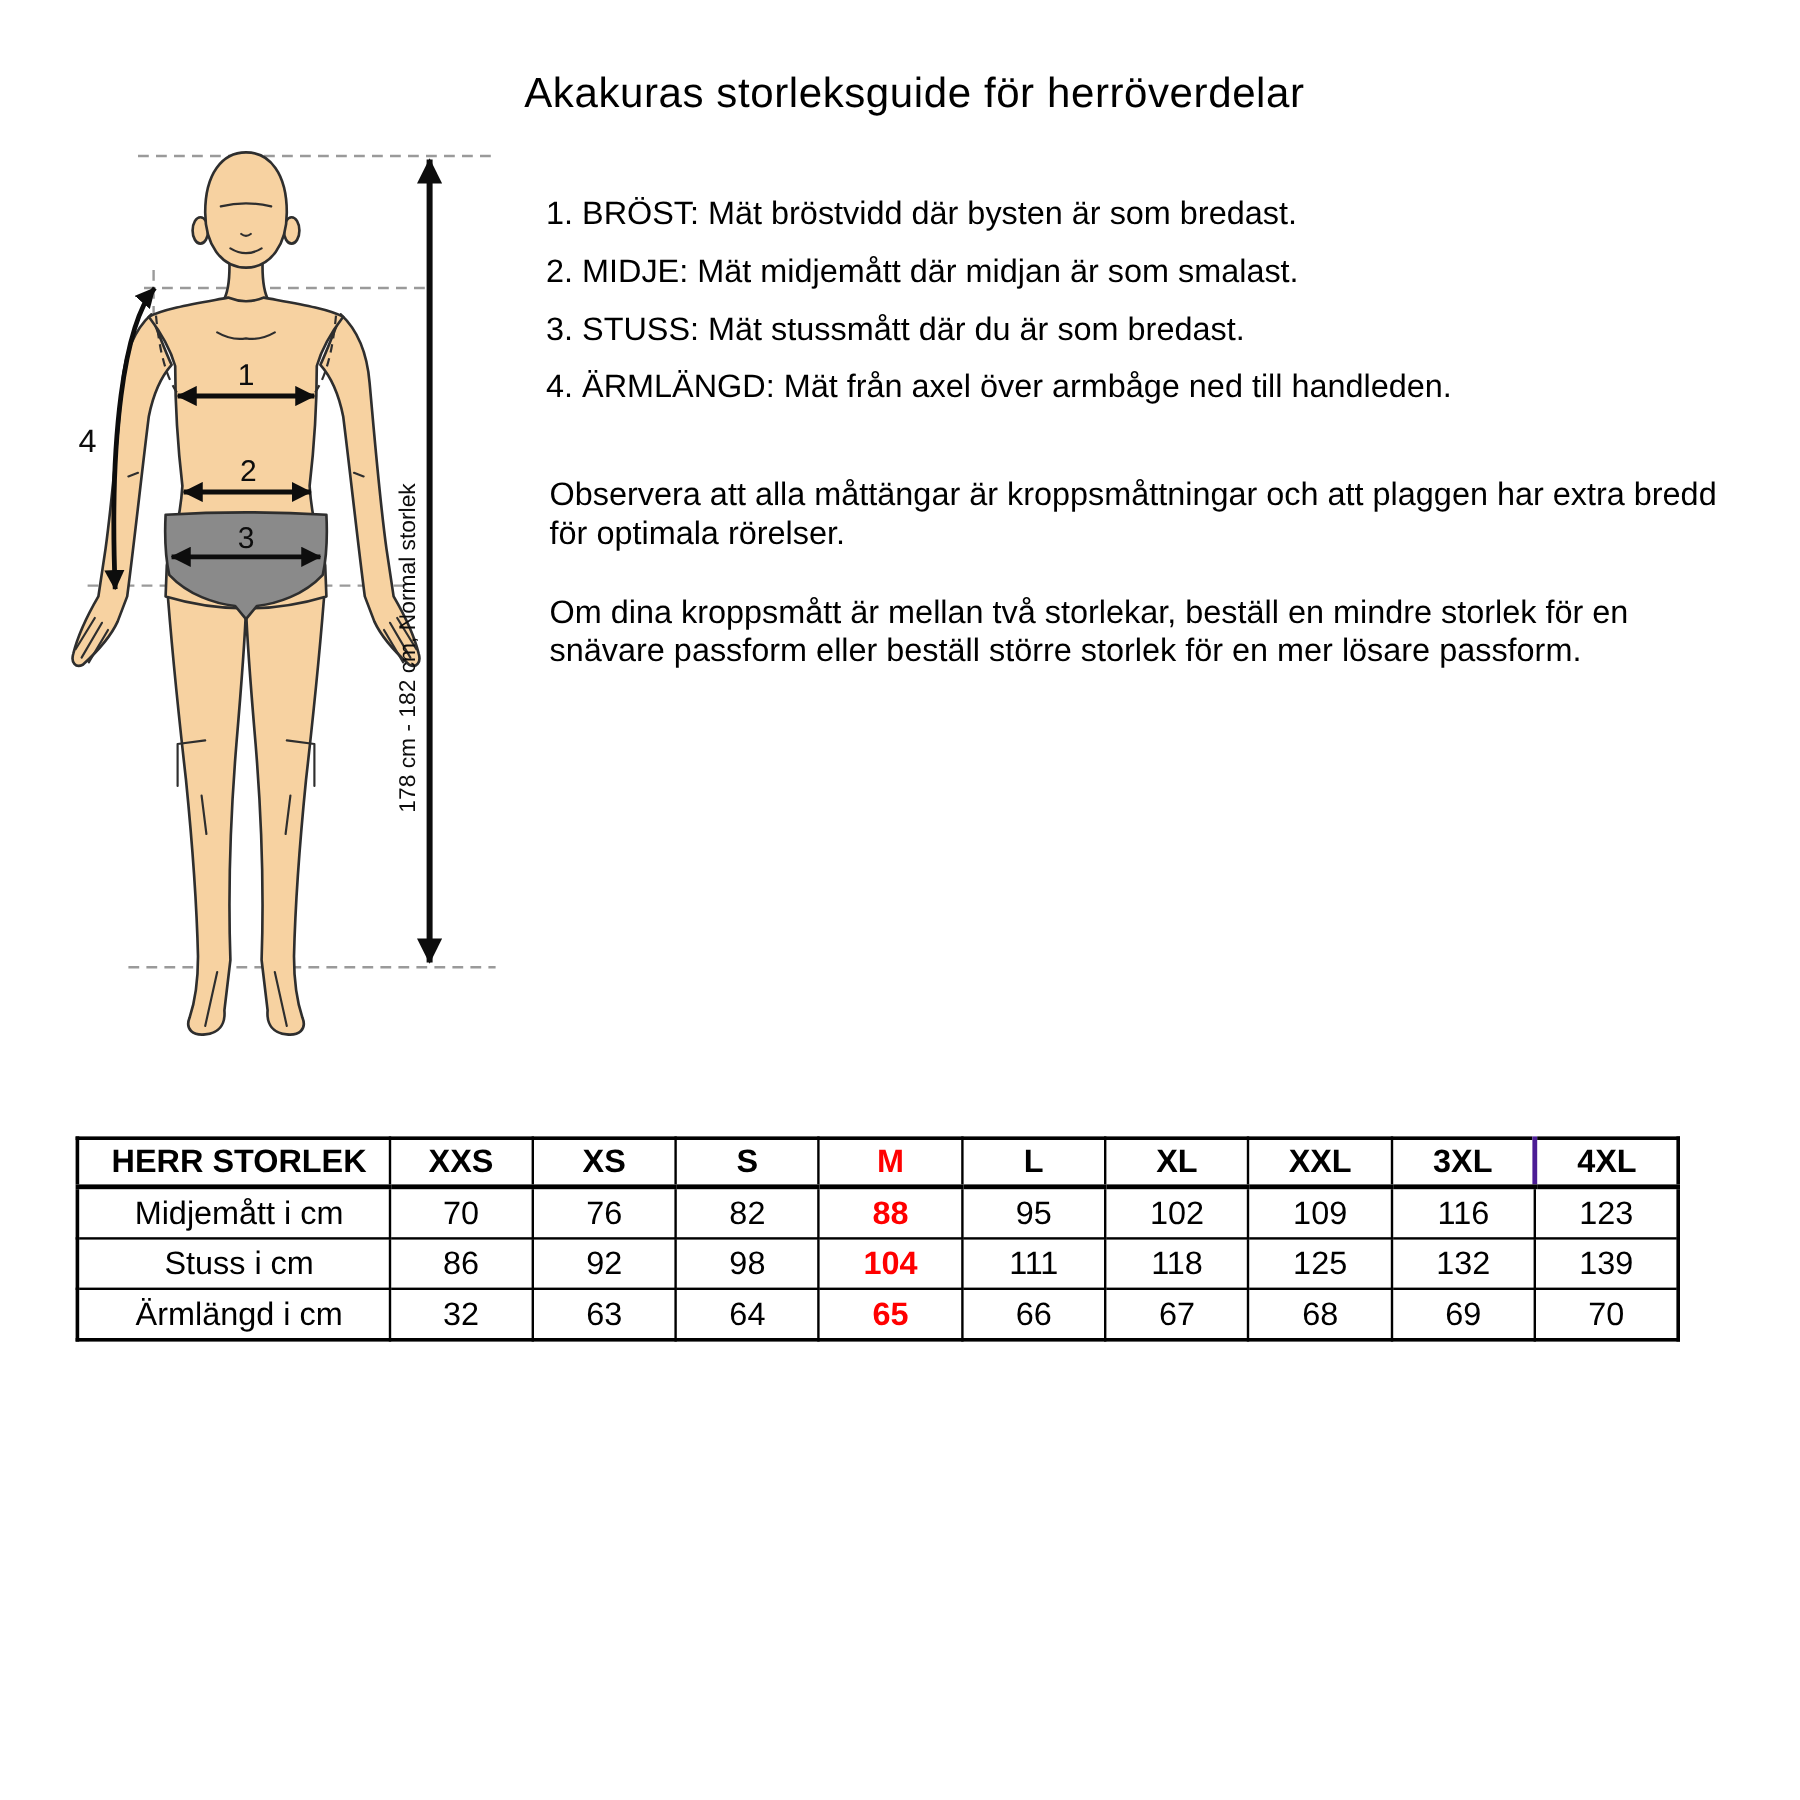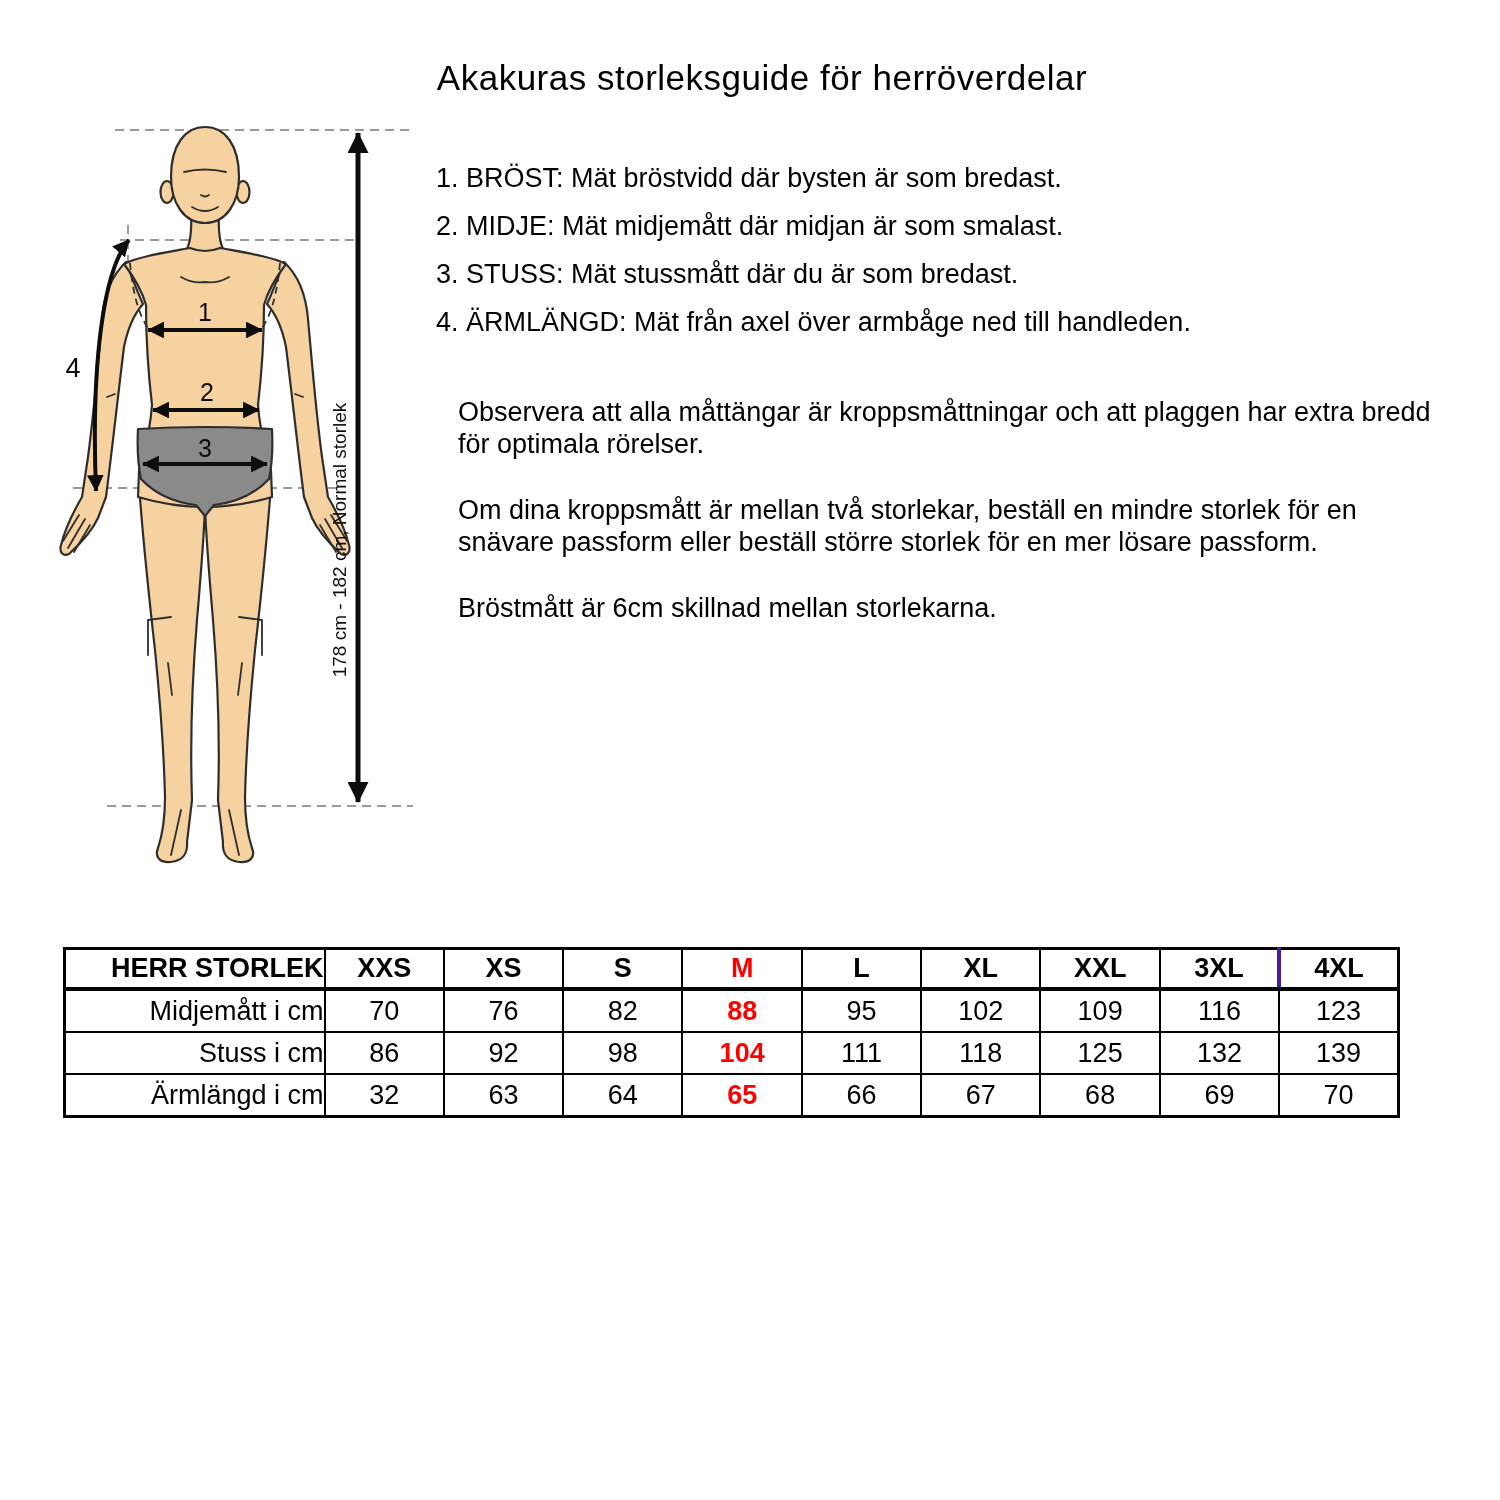--- a/index.html
+++ b/index.html
@@ -10,36 +10,36 @@
   body{
     width:1500px;height:1500px;position:relative;background:#ffffff;
     font-family:"Liberation Sans",sans-serif;color:var(--text);
     overflow:hidden;
   }
   .title{
     position:absolute;top:46px;left:0;width:100%;text-align:center;
     font-size:35px;font-weight:400;margin:12px;letter-spacing:0.5px;
   }
   .figure{position:absolute;left:35px;top:105px;width:390px;height:770px;}
-  .instructions{position:absolute;left:436px;top:163px;width:900px;font-size:27px;}
+  .instructions{position:absolute;left:455px;top:163px;width:900px;font-size:27px;}
   .instr{margin-bottom:18px;line-height:30px;}
   .notes{position:absolute;left:458px;top:396px;width:1000px;font-size:27px;line-height:32px;}
   .notes p{margin:0 0 34px 0;}
 
   table.size{
     position:absolute;left:63px;top:947px;width:1337px;
     border-collapse:collapse;border:3px solid #000;table-layout:fixed;
     font-size:27px;
   }
   table.size th,table.size td{
     border:2px solid #000;height:40px;padding:0;text-align:center;
     font-weight:400;overflow:hidden;white-space:nowrap;
   }
   table.size thead th{font-weight:700;border-bottom:4px solid #000;height:37px;}
-  table.size .lbl{text-align:right;padding-left:9px;}
+  table.size .lbl{text-align:center;padding-left:9px;}
   table.size .hl{color:var(--accent_red);font-weight:700;}
   table.size th.thick{border-left:4px solid #4c1d95;}
 
   
   .skin{fill:var(--skin);stroke:var(--outline);stroke-width:2.2;stroke-linejoin:round;}
   .briefs{fill:var(--briefs);stroke:var(--outline);stroke-width:2.2;stroke-linejoin:round;}
   .thin{fill:none;stroke:var(--outline);stroke-width:1.8;stroke-linecap:round;}
   .dash{stroke:var(--guide_dash);stroke-width:2;stroke-dasharray:9 6;fill:none;}
   .darkdash{stroke:var(--outline);stroke-width:1.8;stroke-dasharray:7 5;fill:none;}
   .meas{stroke:#0d0d0d;stroke-width:4;fill:none;}
@@ -122,21 +122,20 @@
 <div class="instructions">
   <div class="instr">1.  BRÖST: Mät bröstvidd där bysten är som bredast.</div>
   <div class="instr">2. MIDJE: Mät midjemått där midjan är som smalast.</div>
   <div class="instr">3. STUSS: Mät stussmått där du är som bredast.</div>
   <div class="instr">4. ÄRMLÄNGD: Mät från axel över armbåge ned till handleden.</div>
 </div>
 
 <div class="notes">
   <p>Observera att alla måttängar är kroppsmåttningar och att plaggen har extra bredd för optimala rörelser.</p>
   <p>Om dina kroppsmått är mellan två storlekar, beställ en mindre storlek för en snävare passform eller beställ större storlek för en mer lösare passform.</p>
-  <p>Bröstmått är 6cm skillnad mellan storlekarna.</p>
 </div>
 
 <table class="size">
   <colgroup>
     <col style="width:260px">
       <col>
       <col>
       <col>
       <col>
       <col>

